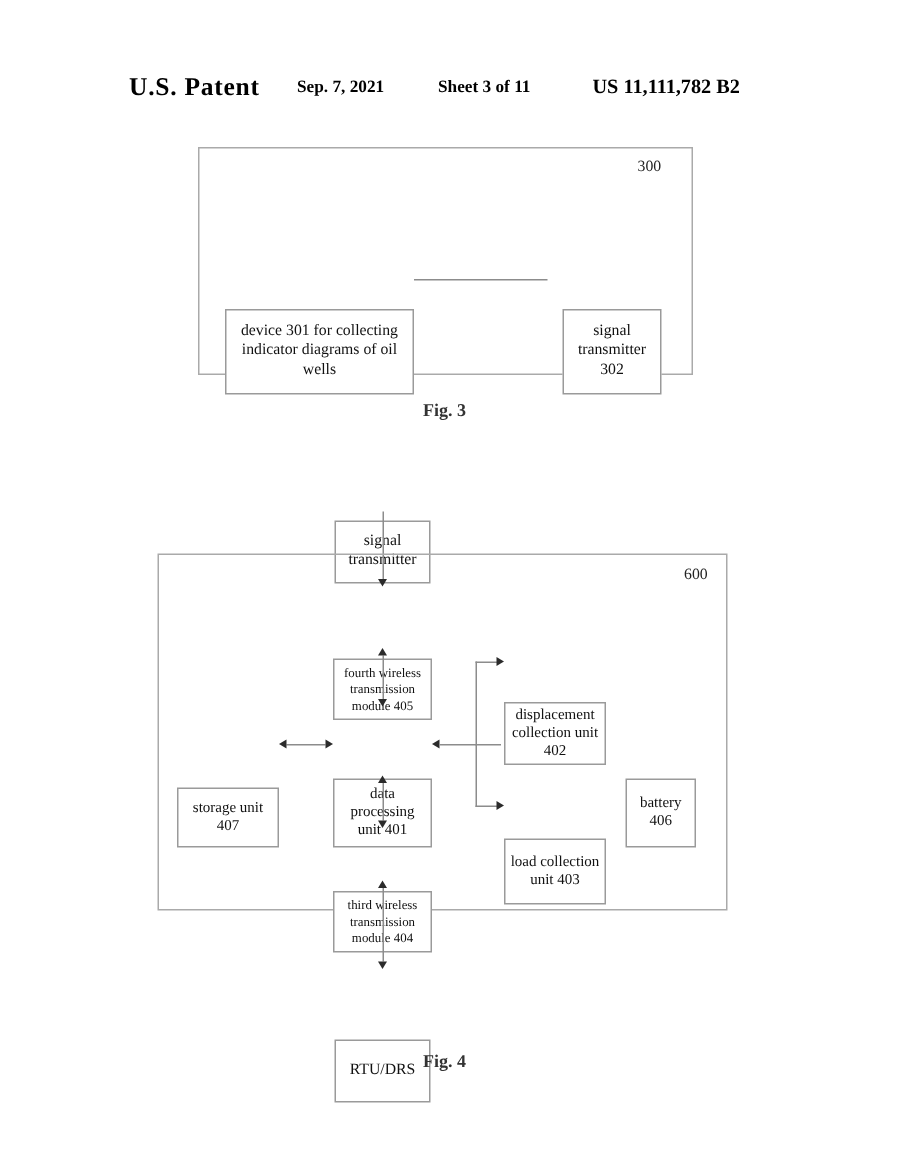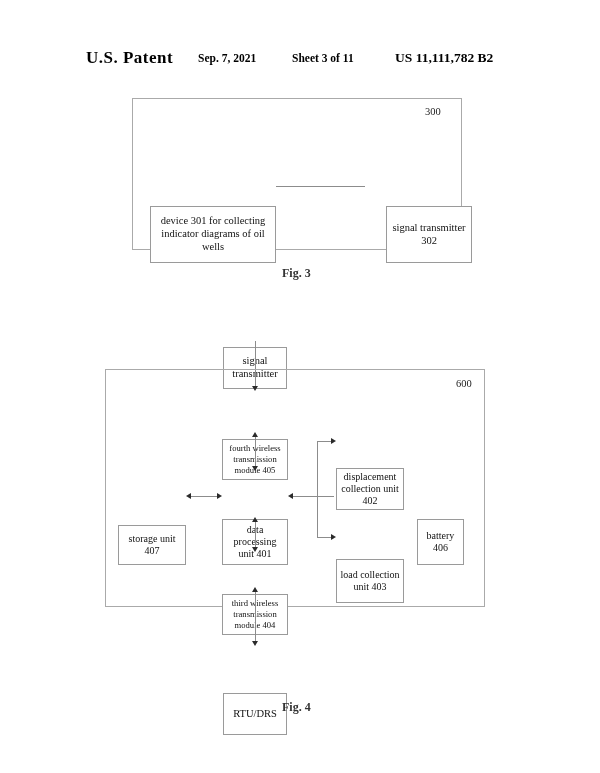--- a/index.html
+++ b/index.html
@@ -132,21 +132,21 @@
   <div>
 
     <div class="container" style="left:132px; top:98px; width:330px; height:152px;"></div>
 
     <div class="ref-label" style="left:425px; top:106px;text-align:right;">300</div>
 
     <div class="nbox" style="left:150px; top:158px; width:126px; height:57px;">device 301 for collecting indicator diagrams of oil wells</div>
 
     <div class="hline" style="left:276px; top:186px; width:89px;"></div>
 
-    <div class="nbox" style="left:386px; top:158px; width:86px; height:57px;">signal transmitter 302</div>
+    <div class="nbox" style="left:375px; top:158px; width:66px; height:57px;">signal transmitter 302</div>
 
     <div class="fig-caption" style="left:282px; top:266px;">Fig. 3</div>
   </div>
 
   <div>
 
     <div class="nbox" style="left:223px; top:299px; width:64px; height:42px;">signal transmitter</div>
 
     <div class="vline" style="left:255px; top:341px; height:45px;"></div>
     <div class="arrow down" style="left:251.5px; top:386px;"></div>

